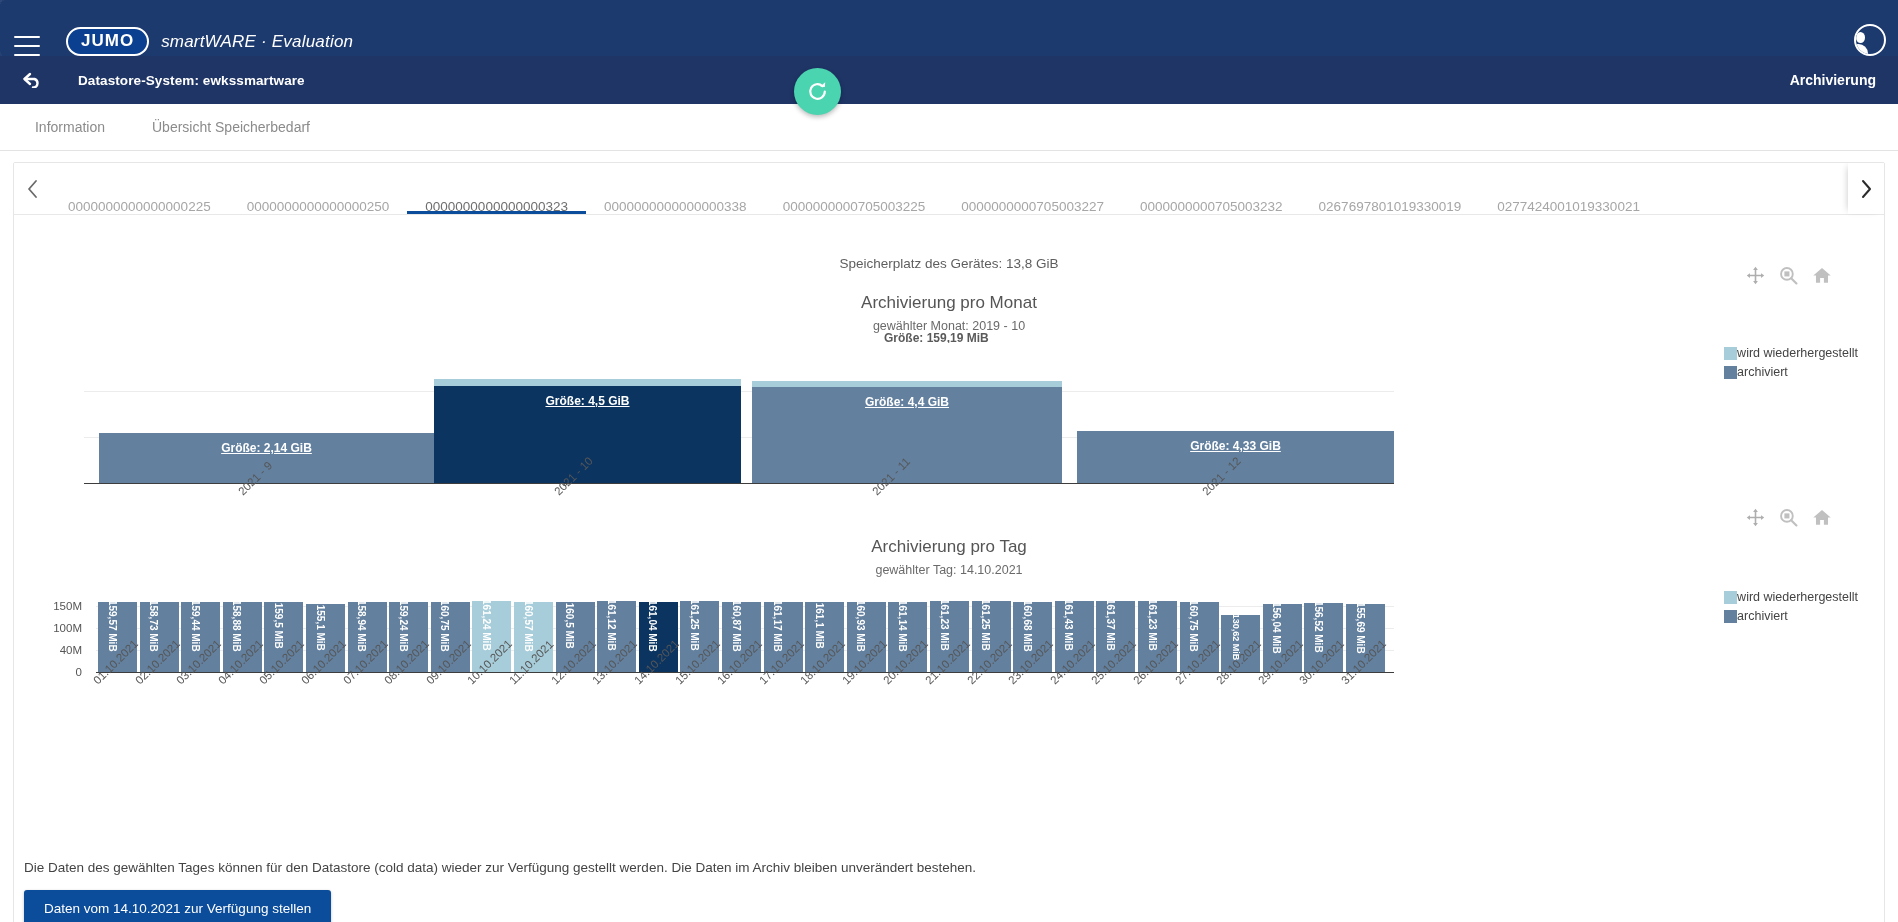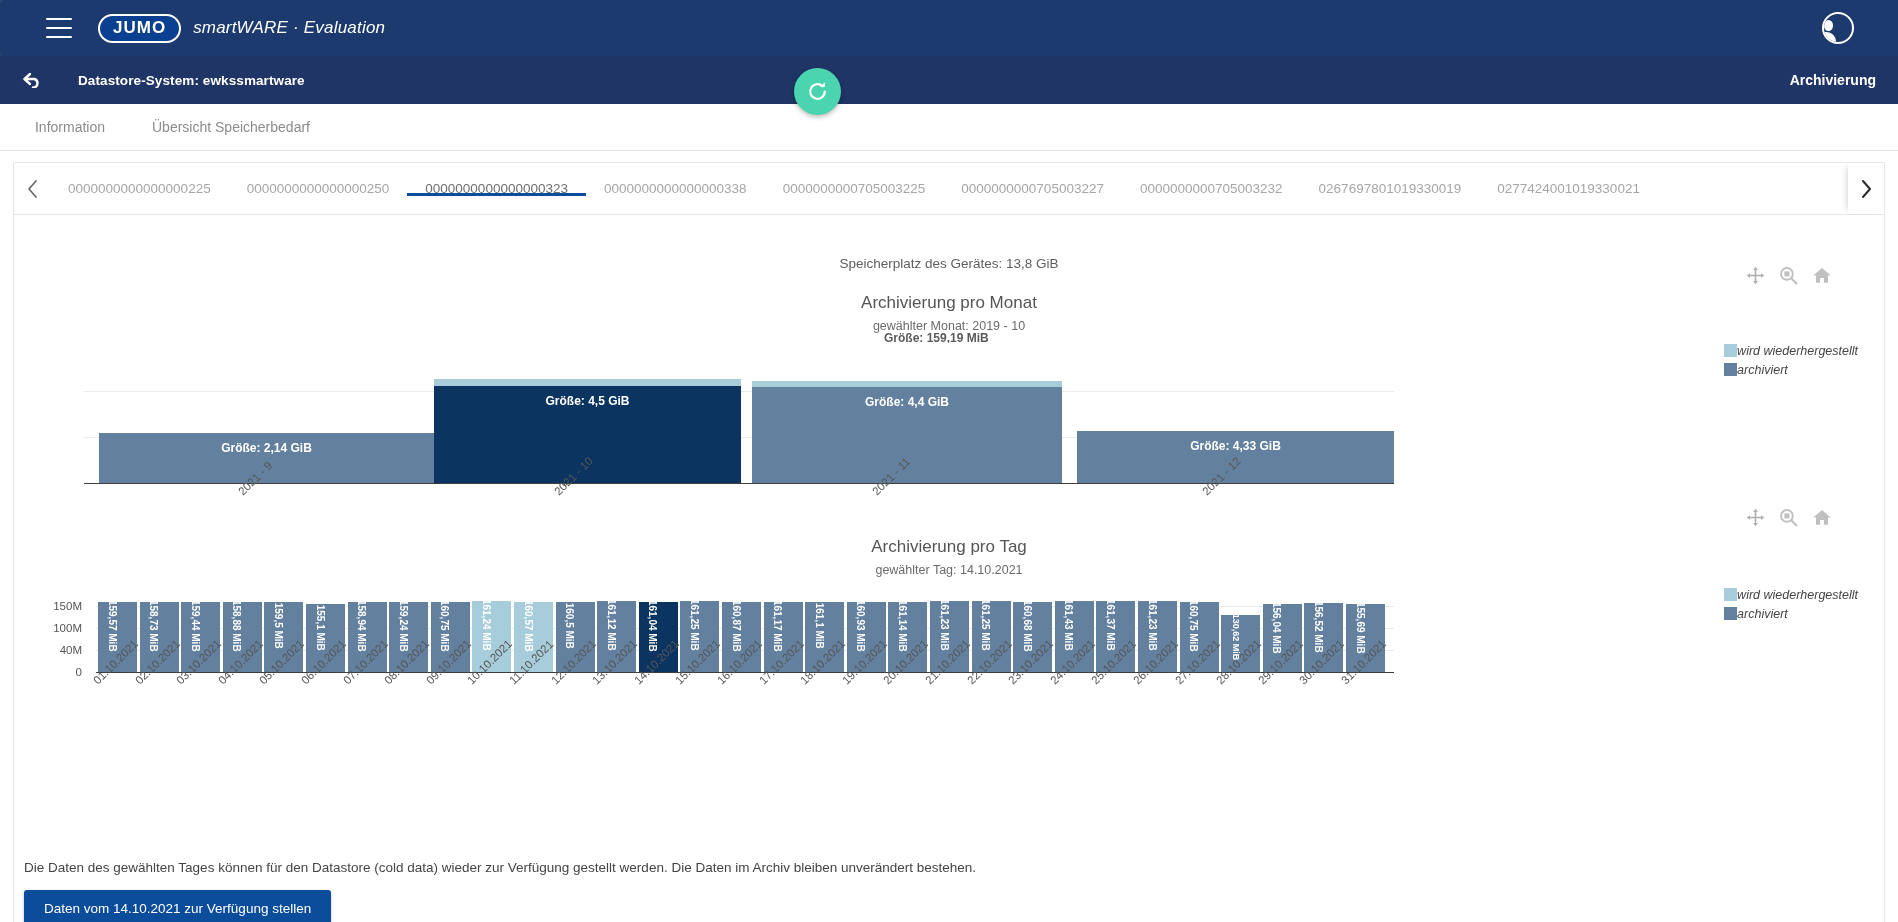--- a/index.html
+++ b/index.html
@@ -16,22 +16,22 @@
   
   .topbar {
     position: relative;
     height: 56px;
     background: #1d3a6e;
     background-image:
       linear-gradient(115deg, rgba(255,255,255,.045) 0 2px, transparent 2px 26px),
       linear-gradient(65deg, rgba(255,255,255,.035) 0 2px, transparent 2px 34px),
       linear-gradient(160deg, rgba(255,255,255,.03) 0 2px, transparent 2px 48px);
     display: flex;
-    align-items: center;
-    padding: 0 36px;
+    align-items: flex-end;
+    padding: 0 4px;
   }
   .hamburger {
     width: 26px; height: 20px;
     display: flex; flex-direction: column; justify-content: space-between;
     margin-left: 10px; margin-right: 26px;
     cursor: pointer;
   }
   .hamburger i { display:block; height: 2px; background: #fff; border-radius: 1px; }
 
   .brand { display: flex; align-items: center; gap: 12px; }
@@ -139,21 +139,21 @@
   .dev-arrow {
     width: 36px;
     display: flex; align-items: center; justify-content: center;
     cursor: pointer;
     flex: 0 0 auto;
     background: #fff;
     z-index: 3;
   }
   .dev-arrow.right { box-shadow: -4px 0 7px -4px rgba(0,0,0,.22); }
   .dev-list {
-    display: flex; align-items: center;
+    display: flex; align-items: flex-end;
     flex: 1 1 auto;
     overflow: hidden;
   }
   .dev-tab {
     position: relative;
     display: flex; align-items: center; justify-content: center;
     padding: 0 18px;
     color: #a6a6a6;
     font-size: 13.5px;
     white-space: nowrap;
@@ -193,40 +193,40 @@
     position: absolute;
     display: flex; gap: 14px; align-items: center;
   }
   .tool { cursor: pointer; opacity: .62; }
 
   .legend {
     position: absolute;
     font-size: 12.5px;
     color: #444;
   }
-  .legend-row { display: flex; align-items: center; height: 19px; font-style: italic; }
+  .legend-row { display: flex; align-items: flex-end; height: 19px; }
   .legend-swatch { width: 13px; height: 13px; flex: 0 0 auto; }
   .m-axis-label {
     position: absolute;
     right: 1316px;
     color: #555; font-size: 11.5px;
     text-align: right; width: 40px;
   }
   .gridline { position: absolute; left: 70px; width: 1310px; height: 1px; background: #ececec; }
   .baseline  { position: absolute; left: 70px; width: 1310px; height: 1px; background: #3d3d3d; }
 
   .mbar {
     position: absolute;
     bottom: 0;
     color: #ffffff;
     font-size: 12px;
     font-weight: 700;
     text-align: center;
   }
-  .mbar .mlabel { position: absolute; left: 0; right: 0; top: 8px; }
+  .mbar .mlabel { position: absolute; left: 0; right: 0; top: 8px; text-decoration: underline; }
   .mbar .restored-cap {
     position: absolute; left: 0; right: 0; top: 0;
     background: #a8cdda;
   }
 
   .mtick {
     position: absolute;
     color: #565656;
     font-size: 11.5px;
     transform: rotate(-45deg);

